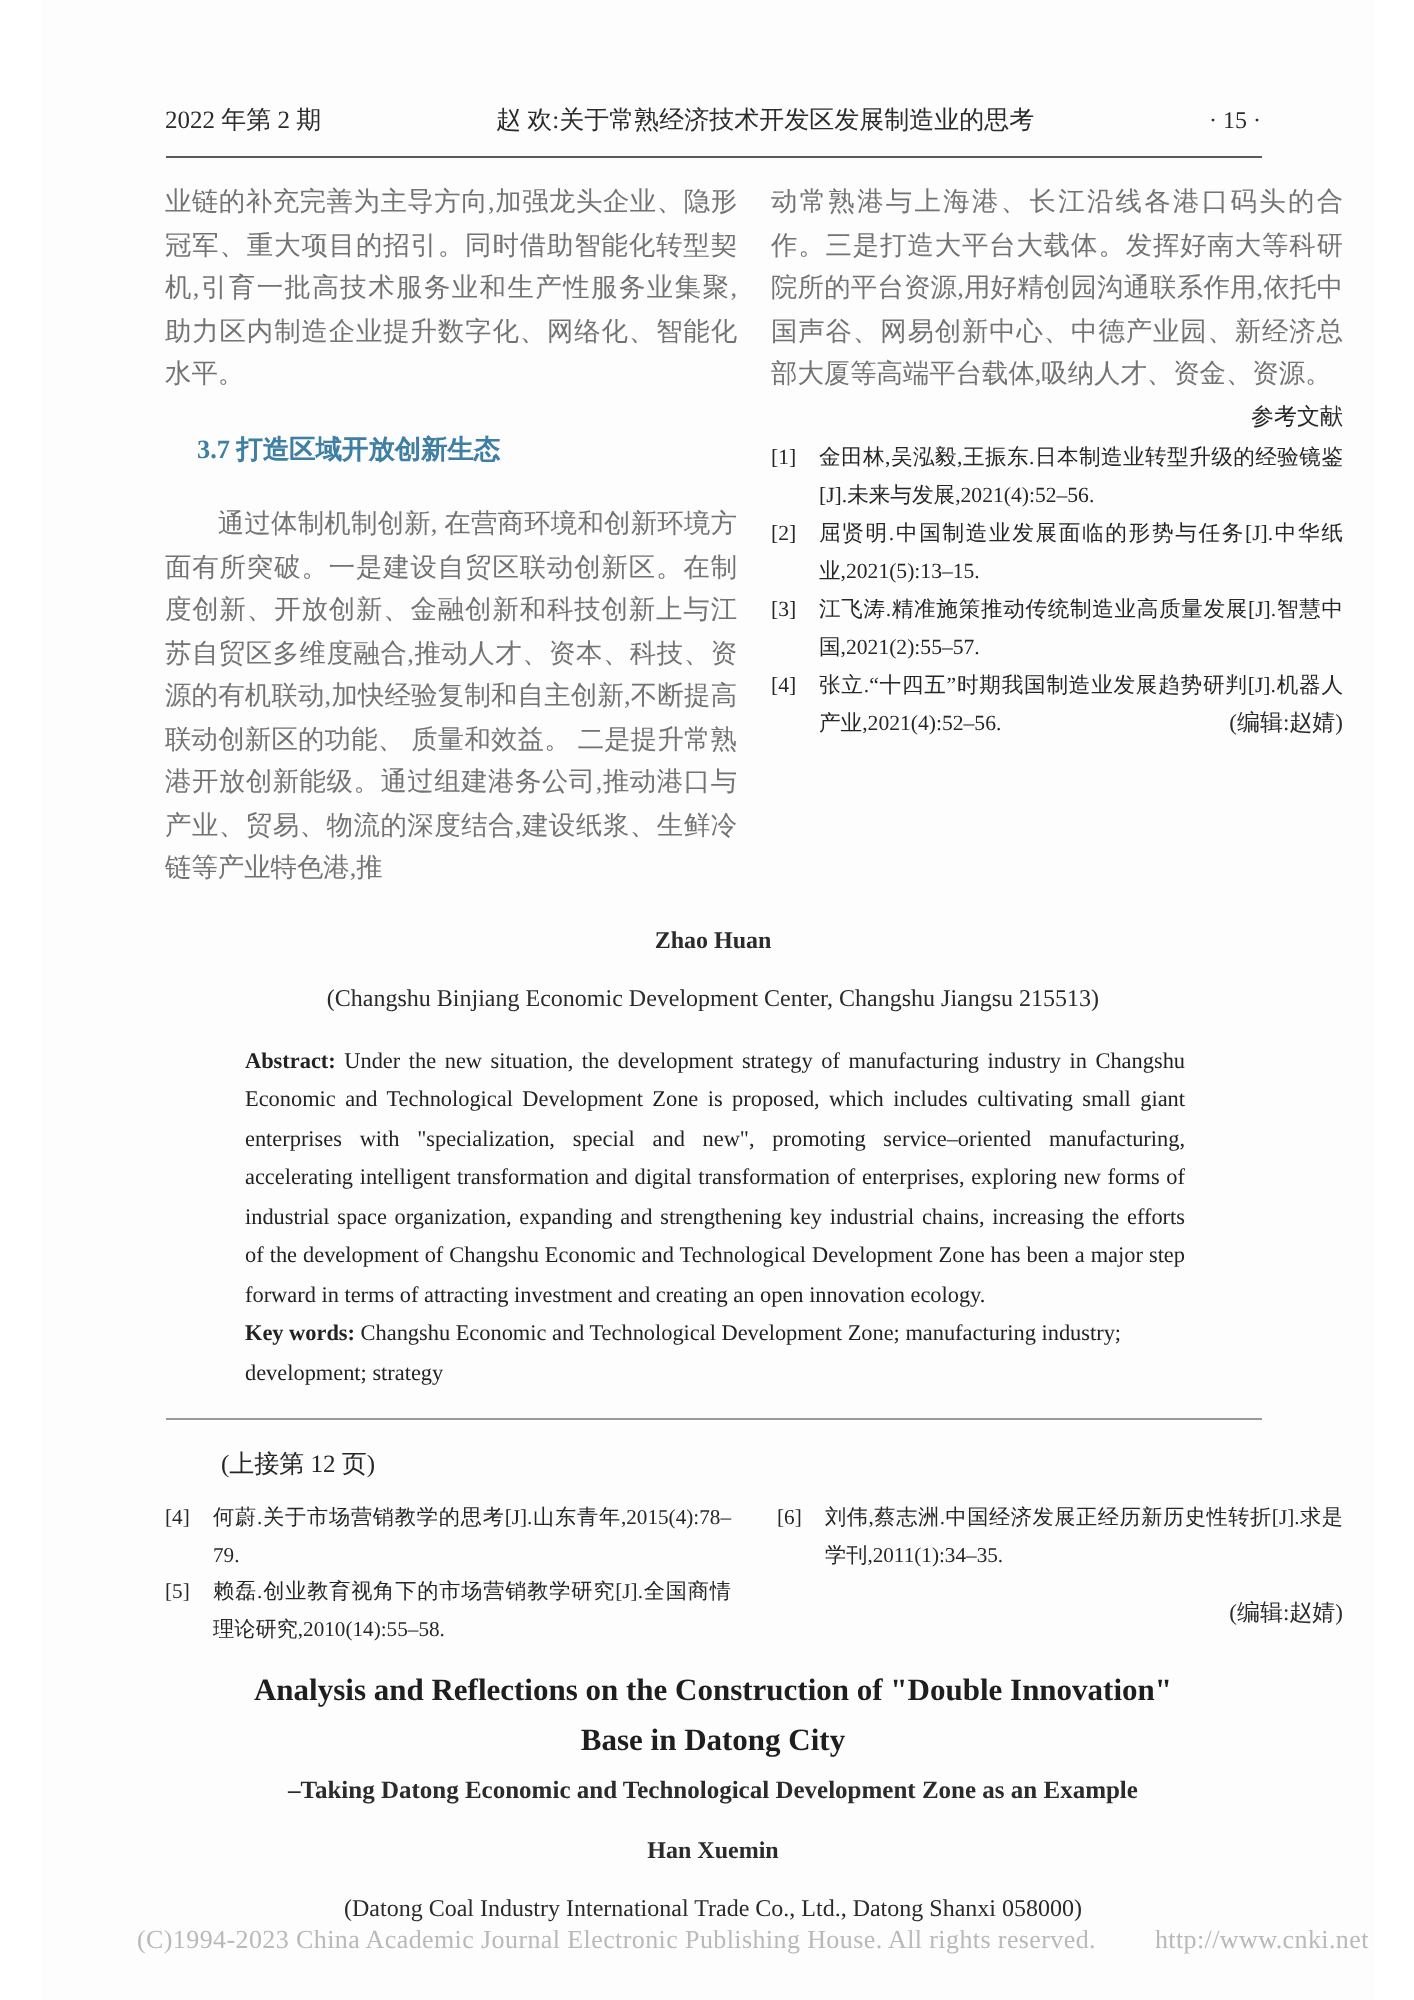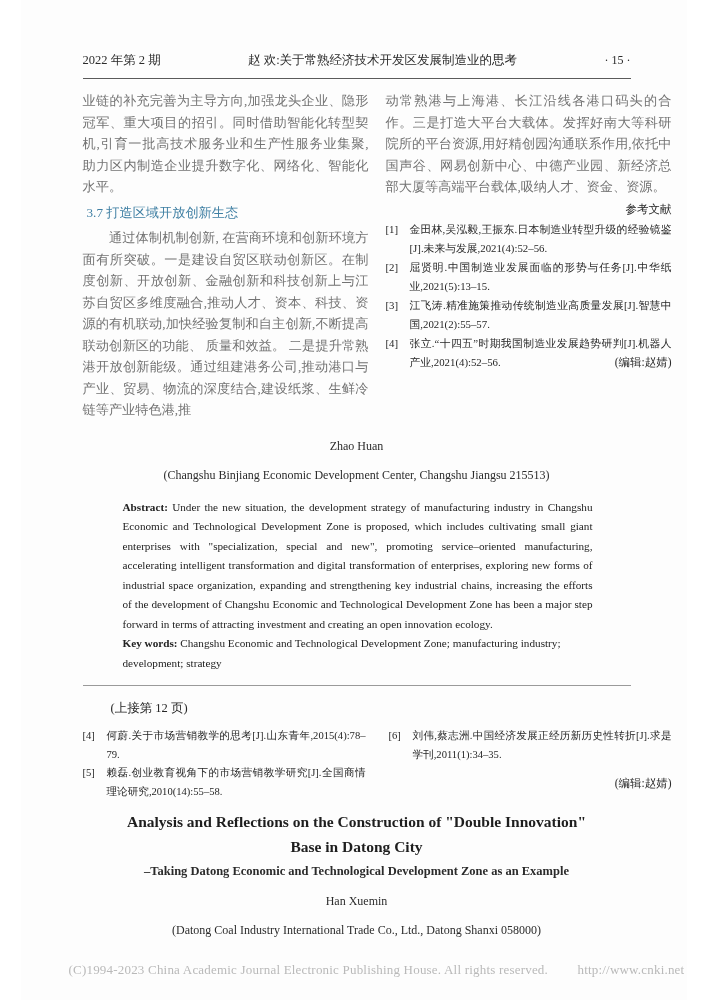--- a/index.html
+++ b/index.html
@@ -28,22 +28,22 @@
   .cn-columns{
     display:flex;gap:17px;margin-top:11px;
   }
   .cn-col{width:286px;flex:0 0 286px;}
   .cn{
     margin:0;font-size:13.2px;line-height:21.5px;
     text-align:justify;color:#737373;
   }
   .cn.indent{text-indent:2em;}
   .cn-heading{
-    margin:4px;font-size:13.2px;line-height:21.5px;
-    font-weight:normal;color:#3f7fa3;
+    margin:16px;font-size:13.2px;line-height:21.5px;
+    font-weight:bold;color:#3f7fa3;
   }
   .refs-title{
     margin:1px 0 1px 0;text-align:right;
     font-size:11.5px;font-weight:normal;line-height:20px;color:#262626;
   }
   .ref{
     display:flex;font-size:10.8px;line-height:19px;color:#262626;
   }
   .ref .lab{flex:0 0 24px;}
   .ref .txt{flex:1 1 auto;text-align:justify;}
@@ -54,21 +54,21 @@
   
   .en-article{text-align:center;}
   .a1{margin-top:17px;}
   .en-title{
     margin:0;font-size:15.5px;line-height:24.5px;font-weight:bold;color:#1e1e1e;
   }
   .en-title span{display:block;}
   .en-subtitle{
     margin:2px 0 0 0;font-size:12.5px;font-weight:bold;line-height:20px;
   }
-  .en-author{margin:12px 0 0 0;font-size:12px;font-weight:normal;line-height:16px;}
+  .en-author{margin:12px 0 0 0;font-size:12px;font-weight:bold;line-height:16px;}
   .en-affil{margin:13px 0 0 0;font-size:12px;font-weight:normal;line-height:16px;}
   .en-abstract{
     margin:15px 38px 0 40px;
     font-size:11.2px;line-height:19.5px;
     text-align:justify;color:#222;
   }
   .en-abstract .b{font-weight:bold;}
   .en-keywords{
     margin:0 38px 0 40px;
     font-size:11.2px;line-height:19.5px;

